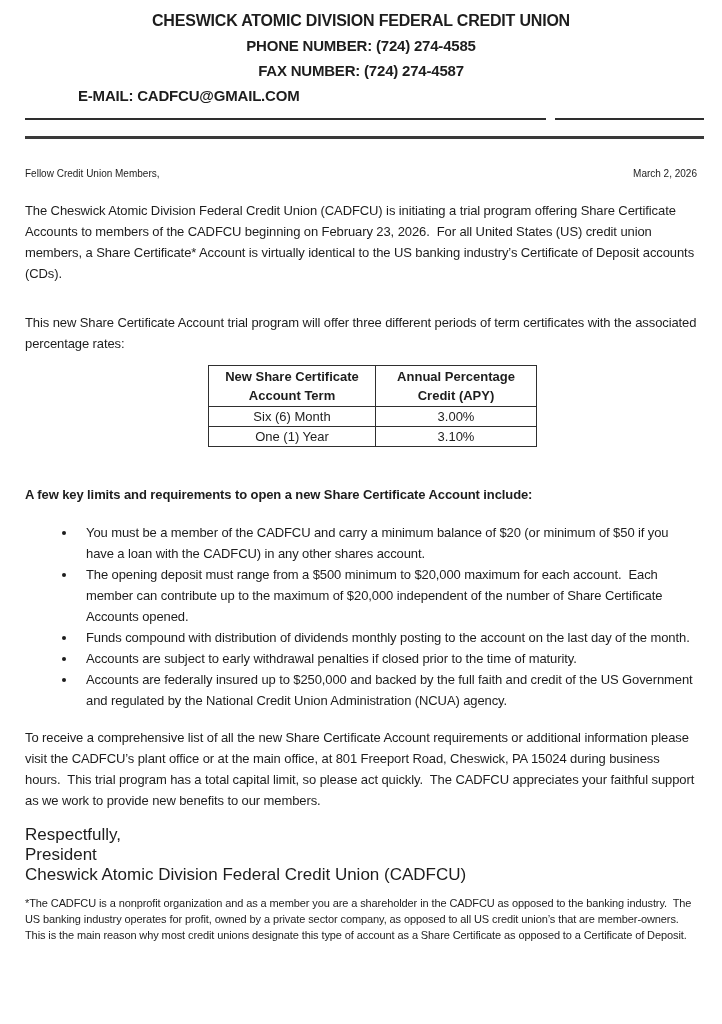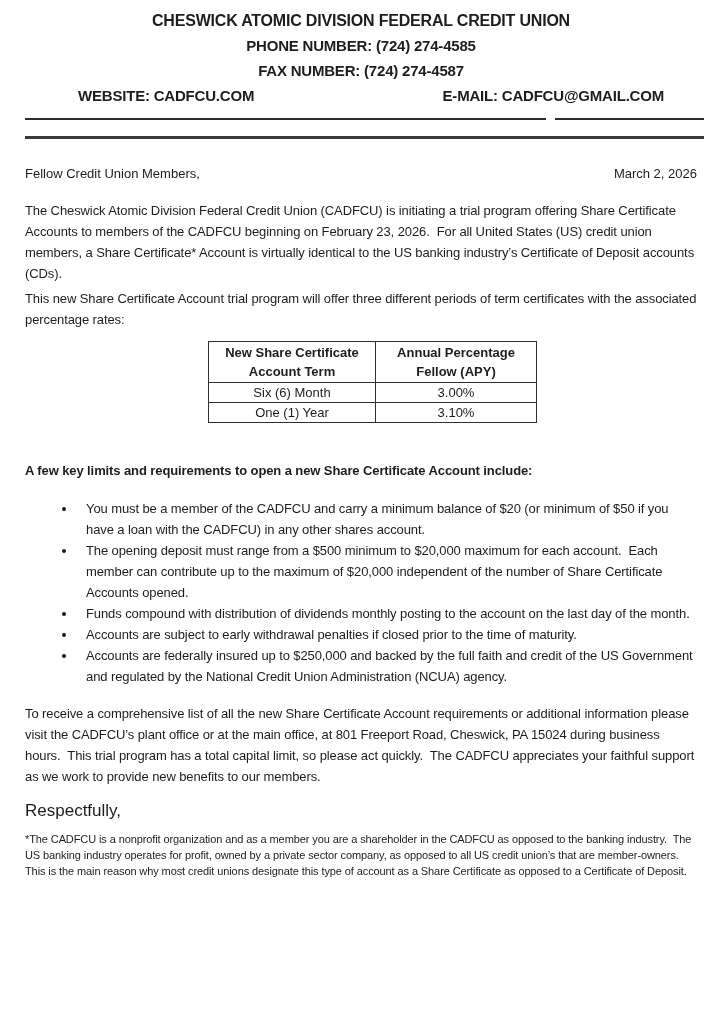--- a/index.html
+++ b/index.html
@@ -35,31 +35,31 @@
     height: 2px;
     margin-top: 10px;
     background: linear-gradient(to right, #2e2e2e 0 76.8%, #ffffff 76.8% 78%, #2e2e2e 78% 100%);
   }
   .rule-2 { height: 3px; margin-top: 16px; background: #3a3a3a; }
   
   .date-row {
     display: flex;
     justify-content: space-between;
     margin-top: 24px;
-    font-size: 13px;
+    font-size: 10px;
     line-height: 21px;
   }
   .body {
     font-size: 13px;
     line-height: 21px;
     letter-spacing: -0.1px;
     margin: 16px 0 0 0;
     white-space: pre-wrap;
   }
-  .body.program { margin-top: 4px; }
+  .body.program { margin-top: 28px; }
   .body.limits { margin-top: 37px; font-weight: bold; }
   .body.closing { margin-top: 16px; }
   
   table.rate {
     border-collapse: collapse;
     margin: 11px 0 0 183px;
     font-size: 13px;
     text-align: center;
   }
   table.rate th, table.rate td { border: 1px solid #2f2f2f; padding: 0; }
@@ -92,42 +92,41 @@
 </head>
 <body>
 
 <div class="page">
 
   <header class="letterhead">
     <div class="h1">CHESWICK ATOMIC DIVISION FEDERAL CREDIT UNION</div>
     <div class="h2">PHONE NUMBER: (724) 274-4585</div>
     <div class="h2">FAX NUMBER: (724) 274-4587</div>
     <div class="contact-row">
-      <span>WEBSITE: CADFCU.COM</span>
       <span>E-MAIL: CADFCU@GMAIL.COM</span>
     </div>
   </header>
 
   <div class="rule rule-1"></div>
   <div class="rule rule-2"></div>
 
   <div class="date-row">
     <span>Fellow Credit Union Members,</span>
     <span>March 2, 2026</span>
   </div>
 
   <p class="body">The Cheswick Atomic Division Federal Credit Union (CADFCU) is initiating a trial program offering Share Certificate Accounts to members of the CADFCU beginning on February 23, 2026.  For all United States (US) credit union members, a Share Certificate* Account is virtually identical to the US banking industry’s Certificate of Deposit accounts (CDs).</p>
 
   <p class="body program">This new Share Certificate Account trial program will offer three different periods of term certificates with the associated percentage rates:</p>
 
   <table class="rate">
     <thead>
       <tr>
         <th class="col-term"><span>New Share Certificate</span><br><span>Account Term</span></th>
-        <th class="col-apy"><span>Annual Percentage</span><br><span>Fellow (APY)</span></th>
+        <th class="col-apy"><span>Annual Percentage</span><br><span>Credit (APY)</span></th>
       </tr>
     </thead>
     <tbody>
       <tr>
         <td>Six (6) Month</td>
         <td>3.00%</td>
       </tr>
       <tr>
         <td>One (1) Year</td>
         <td>3.10%</td>
@@ -142,17 +141,19 @@
     <li>The opening deposit must range from a $500 minimum to $20,000 maximum for each account.  Each member can contribute up to the maximum of $20,000 independent of the number of Share Certificate Accounts opened.</li>
     <li>Funds compound with distribution of dividends monthly posting to the account on the last day of the month.</li>
     <li>Accounts are subject to early withdrawal penalties if closed prior to the time of maturity.</li>
     <li>Accounts are federally insured up to $250,000 and backed by the full faith and credit of the US Government and regulated by the National Credit Union Administration (NCUA) agency.</li>
   </ul>
 
   <p class="body closing">To receive a comprehensive list of all the new Share Certificate Account requirements or additional information please visit the CADFCU’s plant office or at the main office, at 801 Freeport Road, Cheswick, PA 15024 during business hours.  This trial program has a total capital limit, so please act quickly.  The CADFCU appreciates your faithful support as we work to provide new benefits to our members.</p>
 
   <div class="signature">
     <div>Respectfully,</div>
+    <div>President</div>
+    <div>Cheswick Atomic Division Federal Credit Union (CADFCU)</div>
   </div>
 
   <p class="footnote">*The CADFCU is a nonprofit organization and as a member you are a shareholder in the CADFCU as opposed to the banking industry.  The US banking industry operates for profit, owned by a private sector company, as opposed to all US credit union’s that are member-owners.  This is the main reason why most credit unions designate this type of account as a Share Certificate as opposed to a Certificate of Deposit.</p>
 
 </div>
 
 </body></html>

